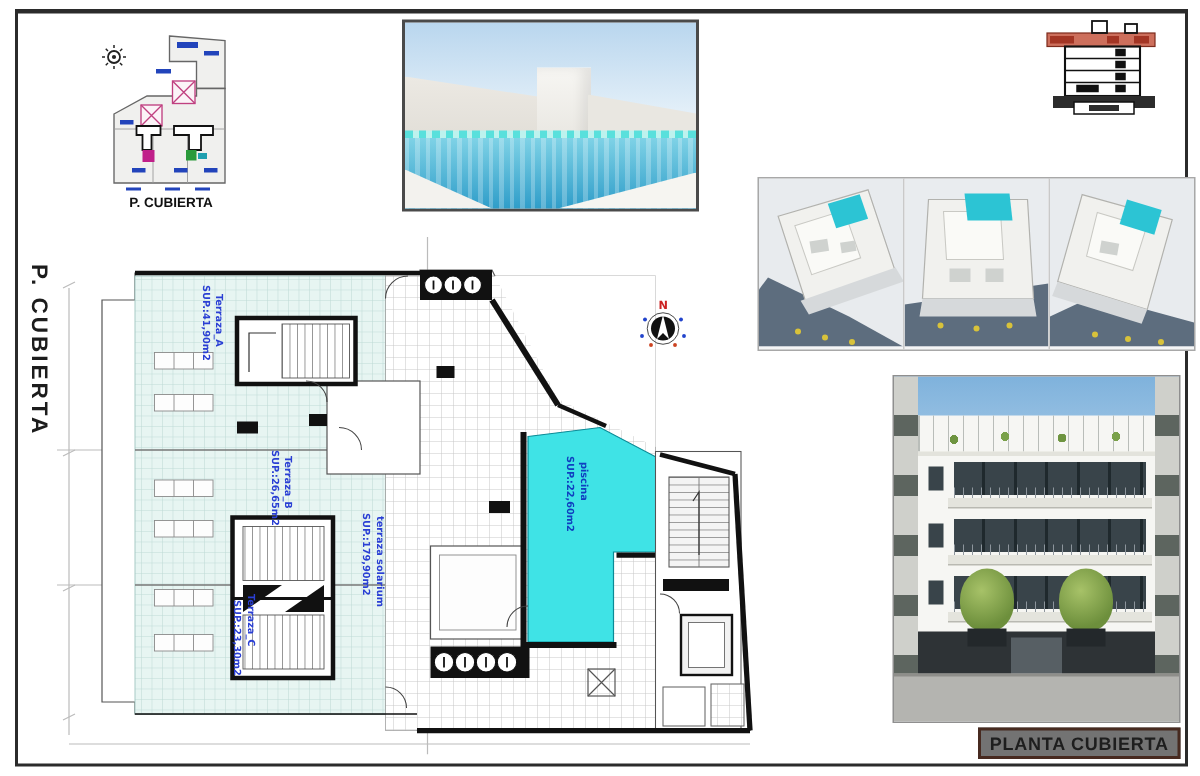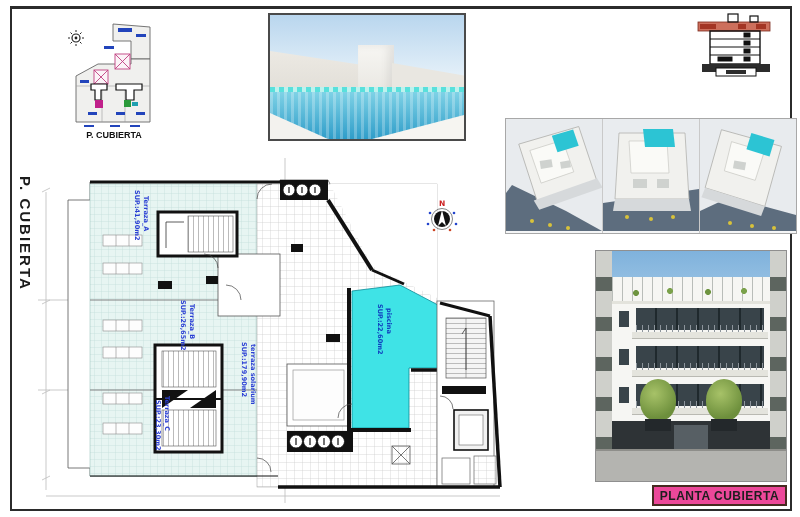--- a/index.html
+++ b/index.html
@@ -65,21 +65,21 @@
   .elev-pier-win{position:absolute;left:7px;width:10px;height:16px;background:#39444a;}
   .elev-ground{position:absolute;left:0;top:144px;width:158px;height:30px;background:#2e3336;}
   .elev-door{position:absolute;left:62px;top:148px;width:34px;height:26px;background:#575f64;}
   .elev-tree{position:absolute;width:36px;height:42px;border-radius:50% 50% 45% 45%;
         background:radial-gradient(circle at 40% 35%,#a7c268,#6d8f3c 70%);}
   .elev-planter{position:absolute;width:26px;height:12px;background:#23282b;}
   
   .plan{position:absolute;left:38px;top:158px;width:465px;height:345px;}
   
   .title-block{position:absolute;left:652px;top:485px;width:135px;height:21px;
-        background:#ec4899;border:2px solid #472a20;box-sizing:border-box;
+        background:#737373;border:2px solid #472a20;box-sizing:border-box;
         display:flex;align-items:center;justify-content:center;}
   .title-block span{font-size:12px;font-weight:bold;color:#1e1e1e;letter-spacing:.5px;}
   .svg-label{font-family:"DejaVu Sans",sans-serif;}
 </style>
 </head>
 <body>
 
 <div class="sheet">
 
   <div class="frame"></div>

